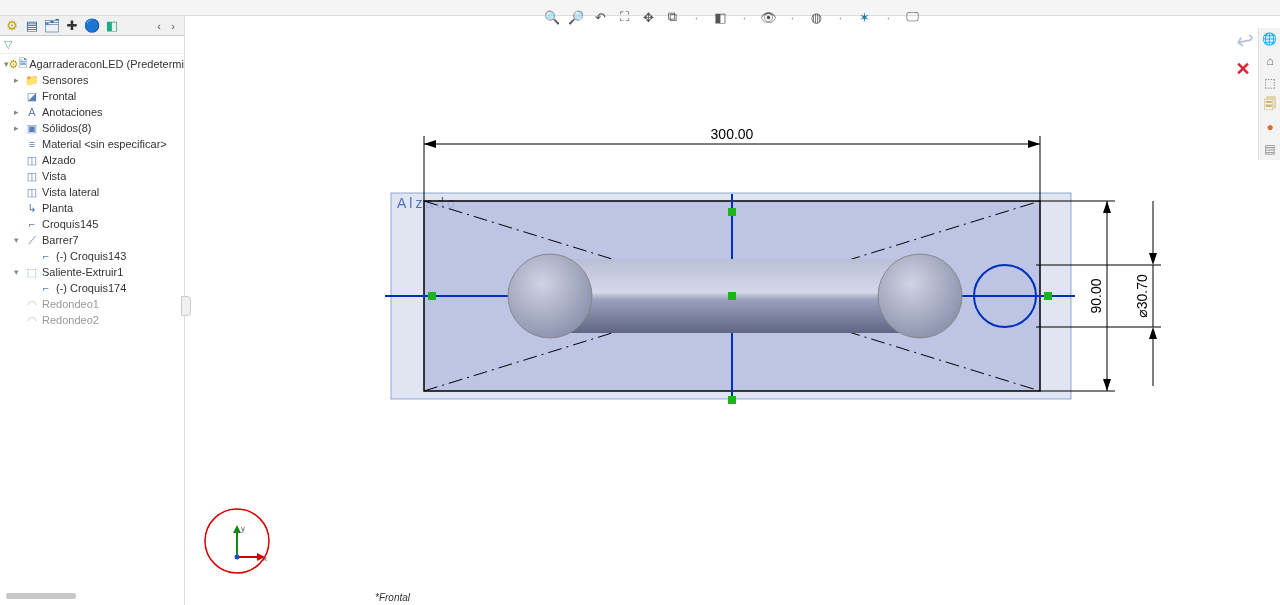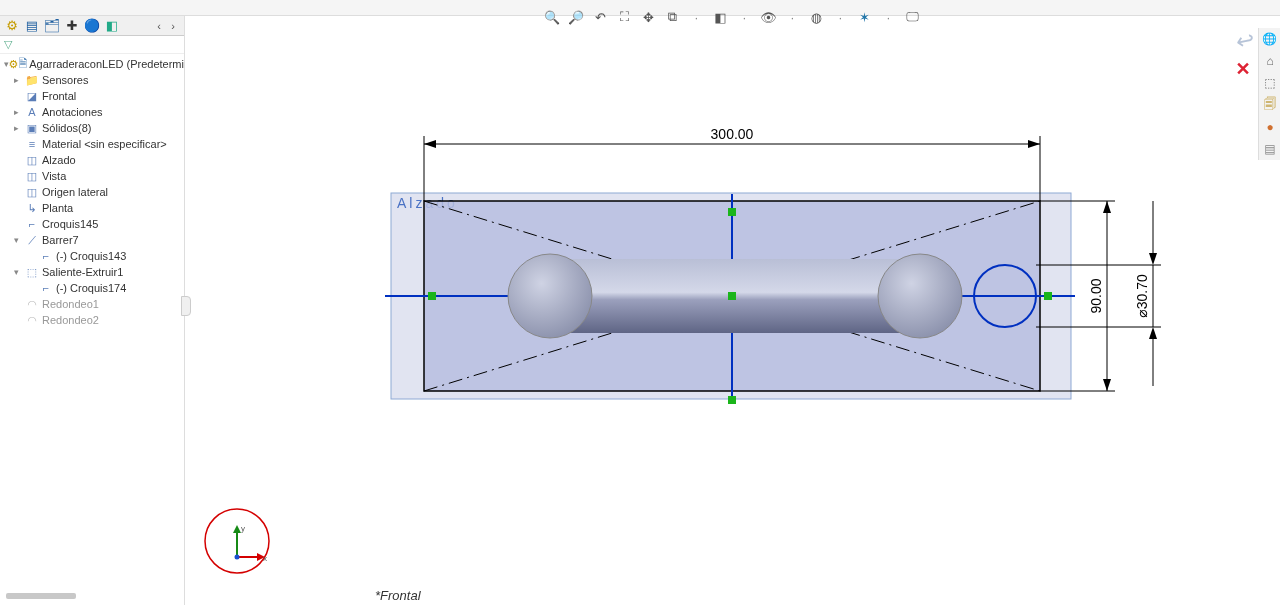--- a/index.html
+++ b/index.html
@@ -136,21 +136,21 @@
     left: 18px;
     bottom: 30px;
     width: 68px;
     height: 68px;
   }
   .status {
     position: absolute;
     left: 190px;
     bottom: 2px;
     font-style: italic;
-    font-size: 13px;
+    font-size: 10px;
     color: #333;
     text-align: center;
   }
 </style>
 </head>
 <body>
 
 <div class="titlebar"></div>
 <div class="main">
 
@@ -209,21 +209,21 @@
             <span class="tlabel">Alzado</span>
           </div>
           <div class="tree-item indent1">
             <span class="exp"></span>
             <span class="tico" style="color: rgb(90, 125, 183);">◫</span>
             <span class="tlabel">Vista</span>
           </div>
           <div class="tree-item indent1">
             <span class="exp"></span>
             <span class="tico" style="color: rgb(90, 125, 183);">◫</span>
-            <span class="tlabel">Origen lateral</span>
+            <span class="tlabel">Vista lateral</span>
           </div>
           <div class="tree-item indent1">
             <span class="exp"></span>
             <span class="tico" style="color: rgb(90, 125, 183);">↳</span>
             <span class="tlabel">Planta</span>
           </div>
           <div class="tree-item indent1">
             <span class="exp"></span>
             <span class="tico" style="color: rgb(90, 125, 183);">⌐</span>
             <span class="tlabel">Croquis145</span>

